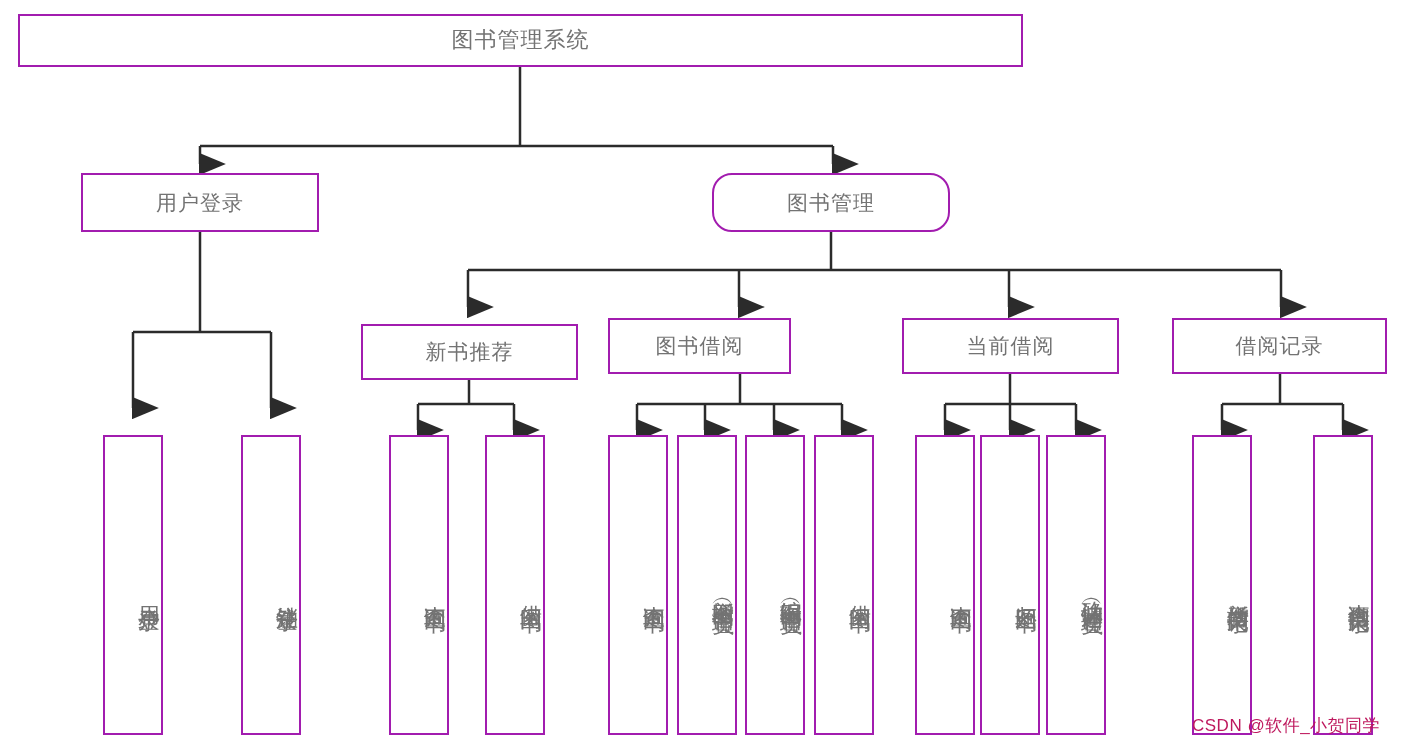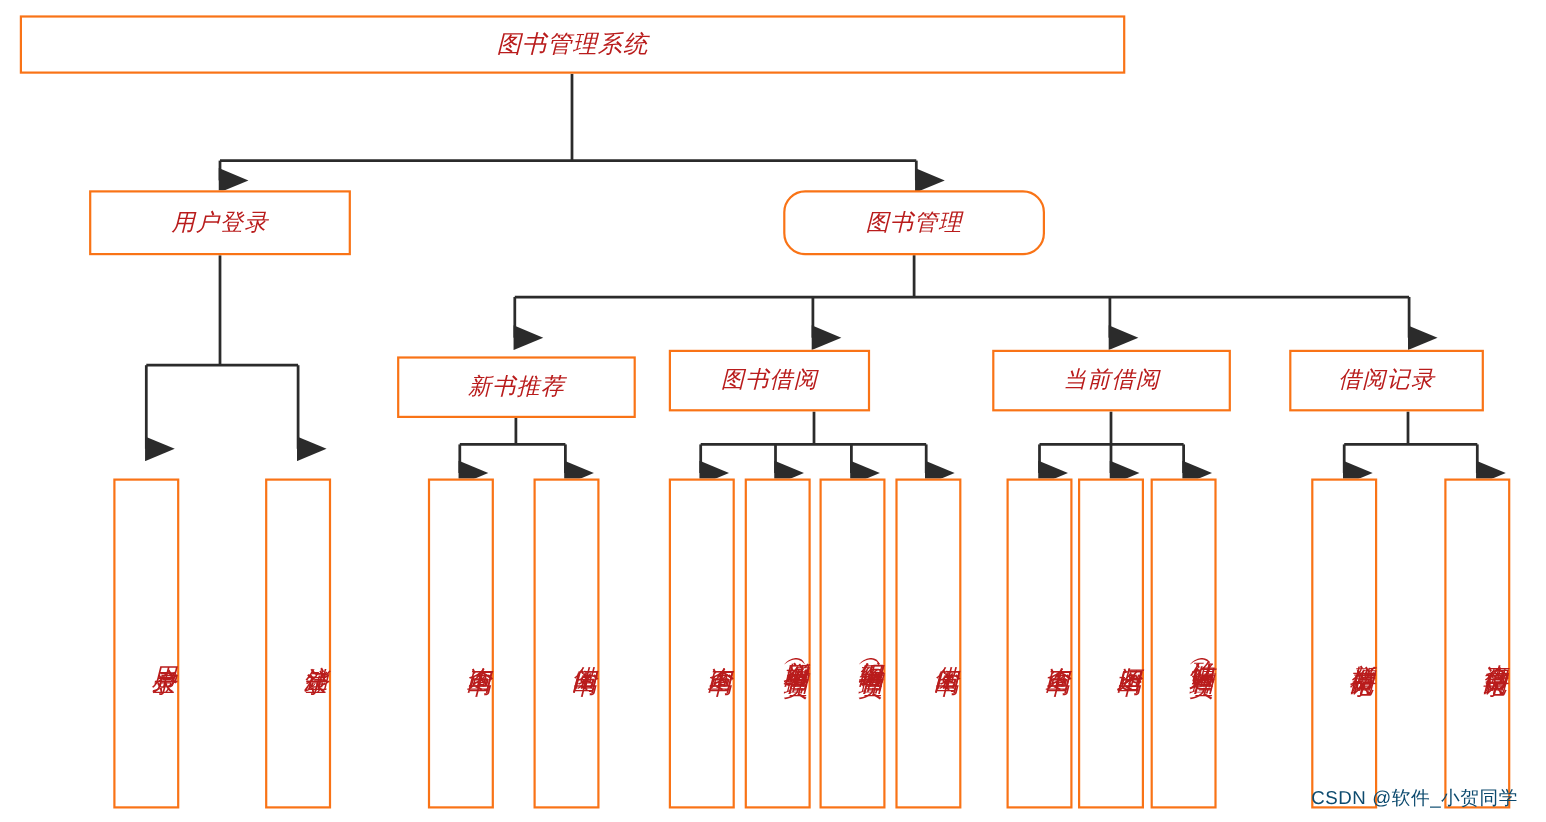--- a/index.html
+++ b/index.html
@@ -7,27 +7,26 @@
   #canvas{
     position:relative;
     width:1405px;
     height:747px;
     background:#ffffff;
     overflow:hidden;
   }
   .node{
     position:absolute;
     box-sizing:border-box;
-    border:2px solid #f97316;
+    border:2px solid #a21caf;
     background:#ffffff;
     display:flex;
     align-items:center;
     justify-content:center;
-    color:#b91c1c;
-    font-style:italic;
+    color:#737373;
   }
   .node.horiz{
     font-size:21px;
     line-height:1.2;
     letter-spacing:1px;
   }
   .node.root{ font-size:22px; }
   .node.vert{
     writing-mode:vertical-rl;
     text-orientation:upright;
@@ -45,21 +44,21 @@
   }
   #edges{
     position:absolute;
     left:0;top:0;
     width:1405px;
     height:747px;
     pointer-events:none;
   }
   .watermark{
     position:absolute;
-    color:#0c4a6e;
+    color:#be185d;
     font-size:17px;
     letter-spacing:.5px;
     white-space:nowrap;
     user-select:none;
   }
 </style>
 </head>
 <body>
 
 <div id="canvas">
@@ -127,21 +126,21 @@
 
   <div class="node horiz" style="left:361px;top:324px;width:217px;height:56px;">
     <span>新书推荐</span>
   </div>
   <div class="node horiz" style="left:608px;top:318px;width:183px;height:56px;">
     <span>图书借阅</span>
   </div>
   <div class="node horiz" style="left:902px;top:318px;width:217px;height:56px;">
     <span>当前借阅</span>
   </div>
-  <div class="node horiz" style="left:1172px;top:318px;width:177px;height:56px;">
+  <div class="node horiz" style="left:1172px;top:318px;width:215px;height:56px;">
     <span>借阅记录</span>
   </div>
 
   <div class="node vert" style="left:103px;top:435px;width:60px;height:300px;">
     <span>用户登录</span>
   </div>
   <div class="node vert" style="left:241px;top:435px;width:60px;height:300px;">
     <span>注销登录</span>
   </div>
 

